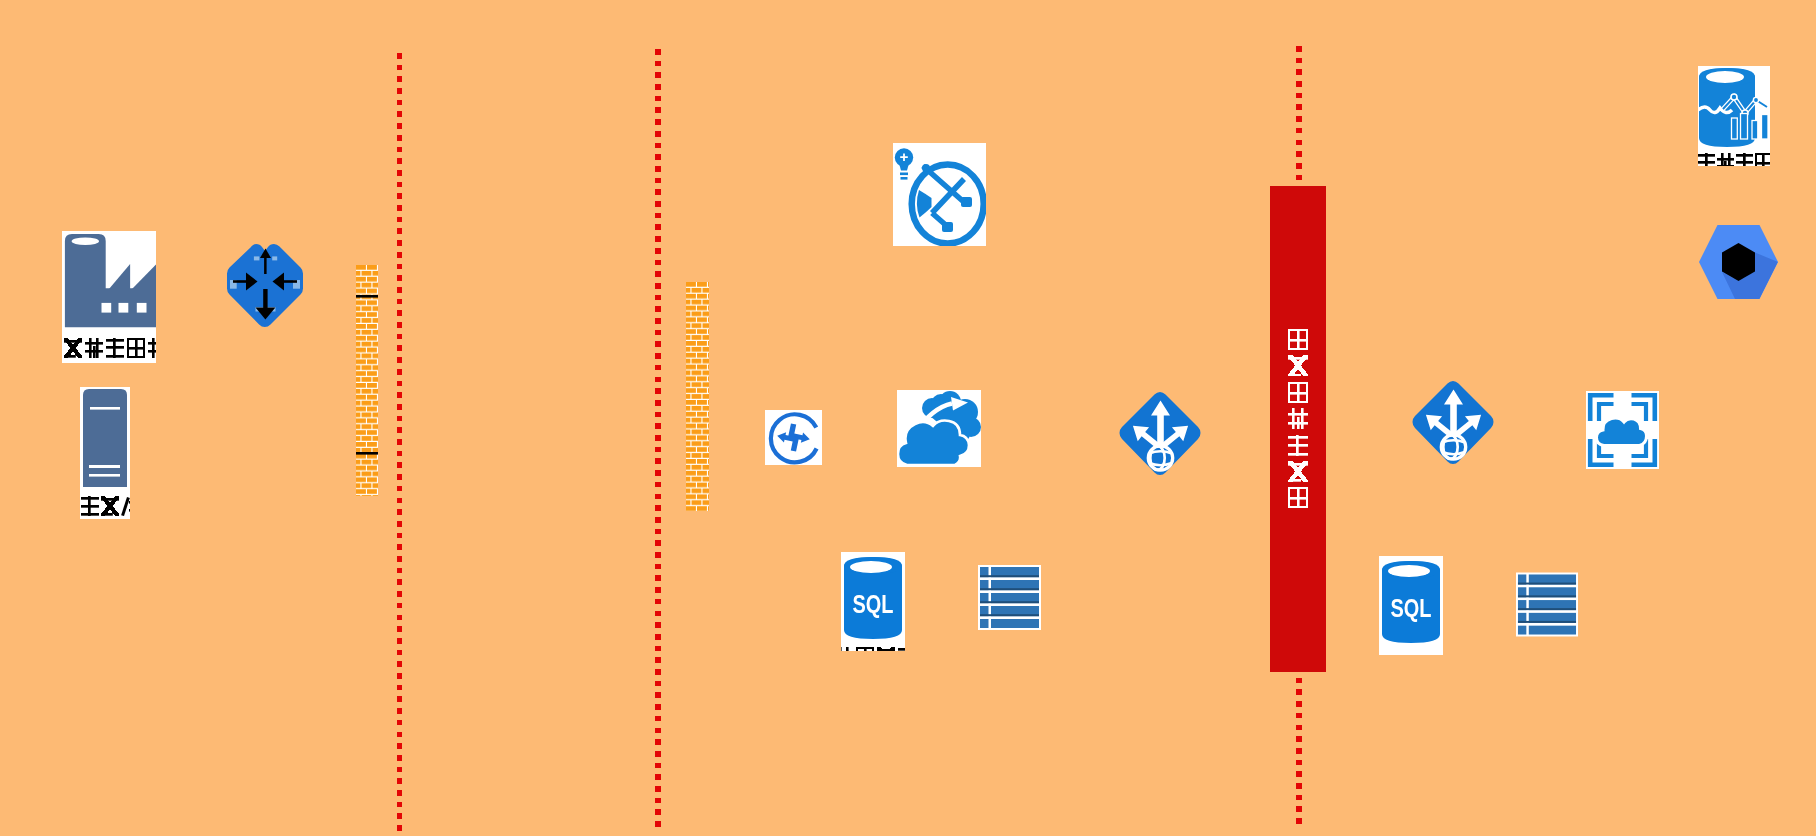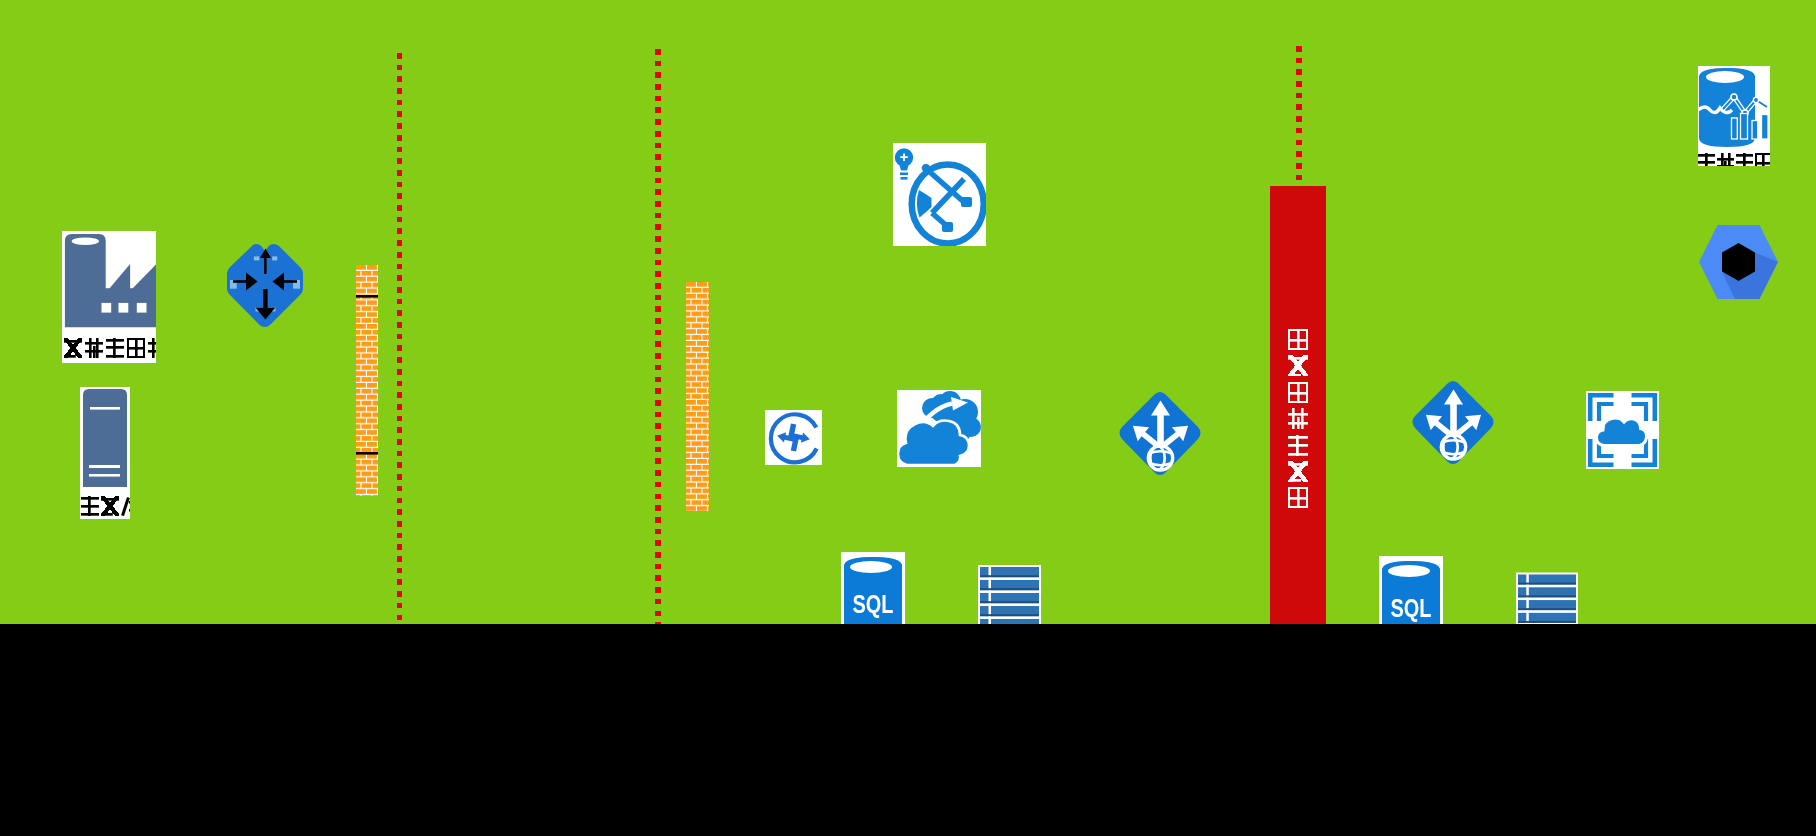--- a/index.html
+++ b/index.html
@@ -1,16 +1,16 @@
 <!DOCTYPE html>
 <html><head>
 <meta charset="utf-8">
 <style>
 html,body{margin:0;padding:0;background:#000;}
-#stage{position:relative;width:1816px;height:624px;background:#84cc16;overflow:hidden;font-family:"Liberation Sans",sans-serif;}
+#stage{position:relative;width:1816px;height:836px;background:#fdba74;overflow:hidden;font-family:"Liberation Sans",sans-serif;}
 .abs{position:absolute;}
 .wbox{position:absolute;background:#fff;overflow:hidden;}
 .dot{position:absolute;background:repeating-linear-gradient(180deg,#e30505 0 5.6px,transparent 5.6px 11.7px);}
 
 .zc{position:absolute;background-repeat:no-repeat;box-sizing:border-box;}
 .za{border:2.6px solid currentColor;
  background-image:linear-gradient(currentColor 0 0),linear-gradient(currentColor 0 0);
  background-size:2.6px 100%,100% 2.6px;background-position:50% 0,0 55%;}
 .zb{background-image:linear-gradient(currentColor 0 0),linear-gradient(currentColor 0 0),linear-gradient(currentColor 0 0),linear-gradient(currentColor 0 0);
  background-size:100% 2.7px,100% 2.7px,100% 2.7px,2.7px 100%;

